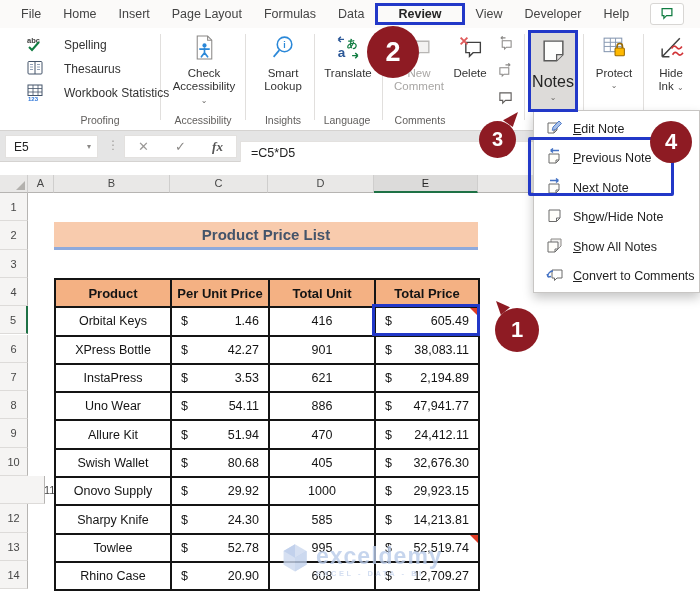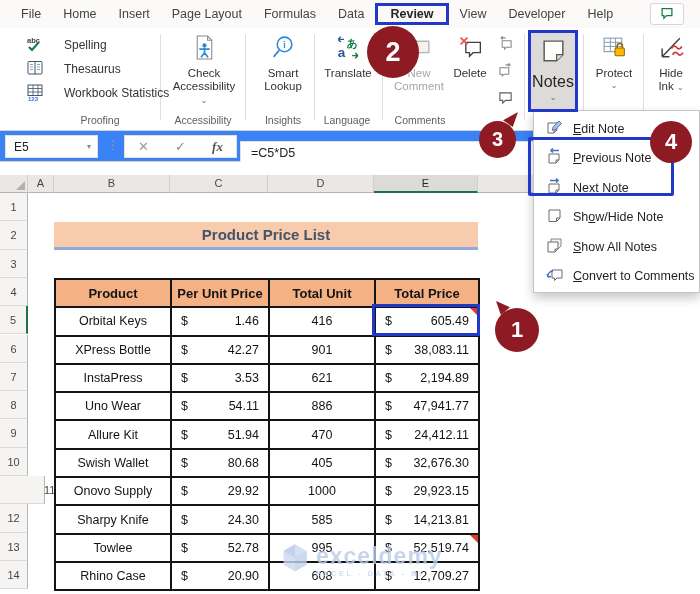--- a/index.html
+++ b/index.html
@@ -13,21 +13,21 @@
   }
 
   
   .menubar {
     position:absolute; left:0; top:0; right:0; height:28px;
     background:#fbfaf9; display:flex; align-items:center;
     padding-left:10px; font-size:12.5px; color:#444;
   }
   .menu-tab { padding:4px 11px; white-space:nowrap; }
   .menu-tab.active {
-    border:3px solid #2238c8; padding:1px 12px; font-weight:700; color:#262626;
+    border:3px solid #2238c8; padding:1px 20px; font-weight:700; color:#262626;
   }
   .comments-btn {
     position:absolute; right:16px; top:3px; width:34px; height:22px;
     background:#fff; border:1px solid #d8d6d4; border-radius:3px;
     display:flex; align-items:center; justify-content:center;
   }
 
   
   .ribbon {
     position:absolute; left:0; top:28px; right:0; height:103px;
@@ -72,21 +72,21 @@
     background:#8e1b23; clip-path:polygon(0 0, 100% 45%, 35% 100%); }
   .circle-2 { left:367px; top:26px; width:52px; height:52px; font-size:27px; }
   .circle-3 { left:479px; top:121px; width:37px; height:37px; font-size:20px; }
   .circle-3::before { content:""; position:absolute; top:-9px; right:-2px; width:15px; height:15px;
     background:#8e1b23; clip-path:polygon(100% 0, 0 55%, 65% 100%); }
   .circle-4 { left:650px; top:121px; width:42px; height:42px; font-size:22px; }
 
   
   .fbar {
     position:absolute; left:0; top:131px; right:0; height:31px;
-    background:#3b82f6; border-bottom:1px solid #d5d3d1;
+    background:#e5e5e5; border-bottom:1px solid #d5d3d1;
   }
   .namebox {
     position:absolute; left:5px; top:4px; width:93px; height:23px; background:#fff;
     border:1px solid #e3e1df; display:flex; align-items:center; padding-left:8px;
     font-size:12px; color:#222;
   }
   .namebox .dd { margin-left:auto; padding-right:6px; color:#8a8886; font-size:8px; }
   .namebox .dd::after { content:"▾"; }
   .fdots { position:absolute; left:107px; top:7px; color:#a19f9d; font-size:12px; }
   .fdots::after { content:"⋮"; }

